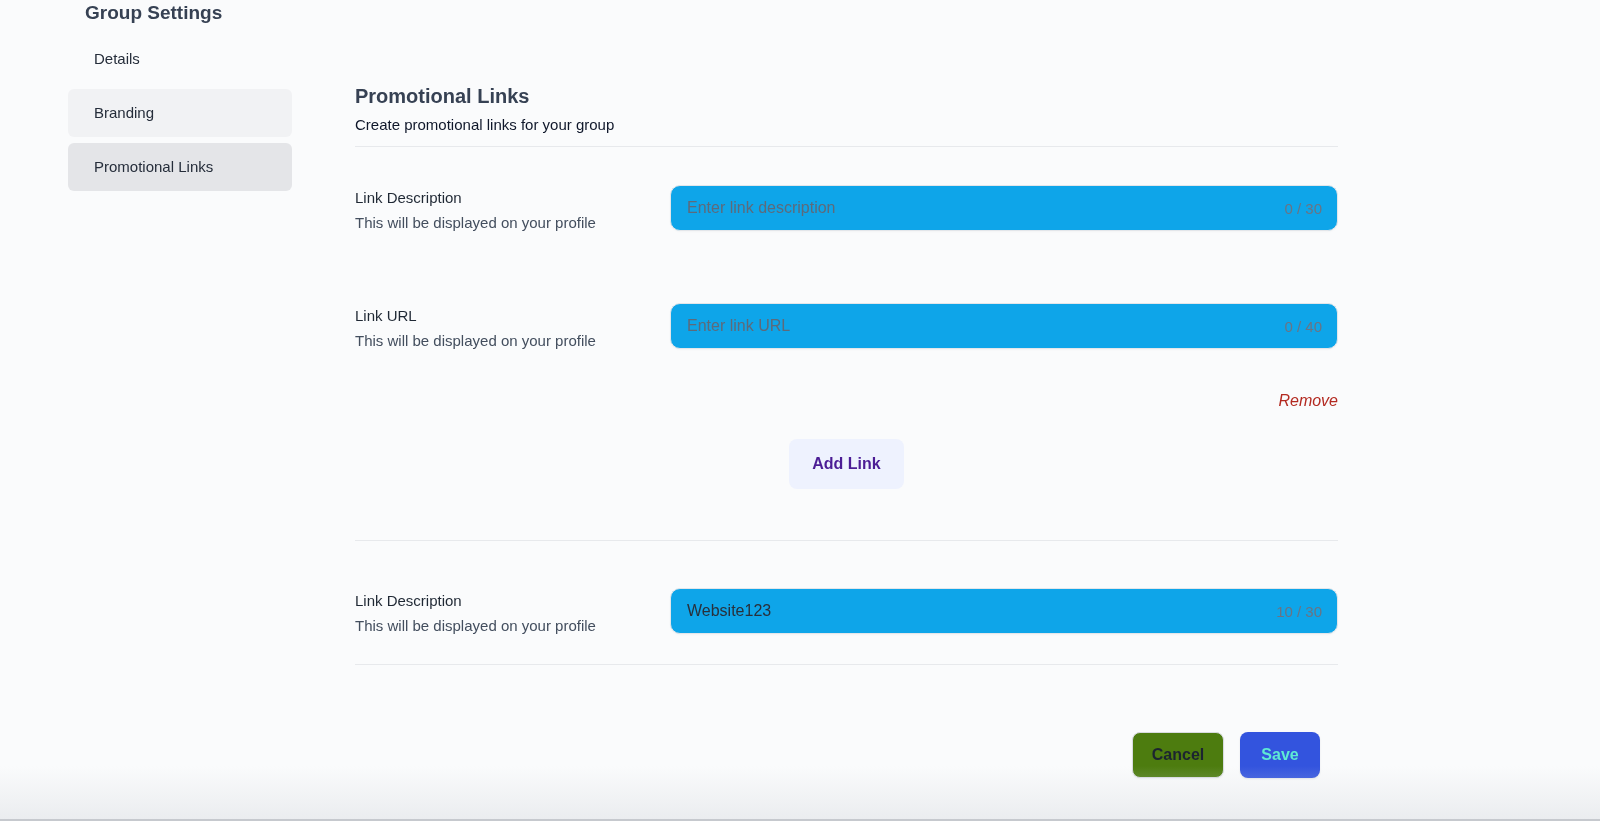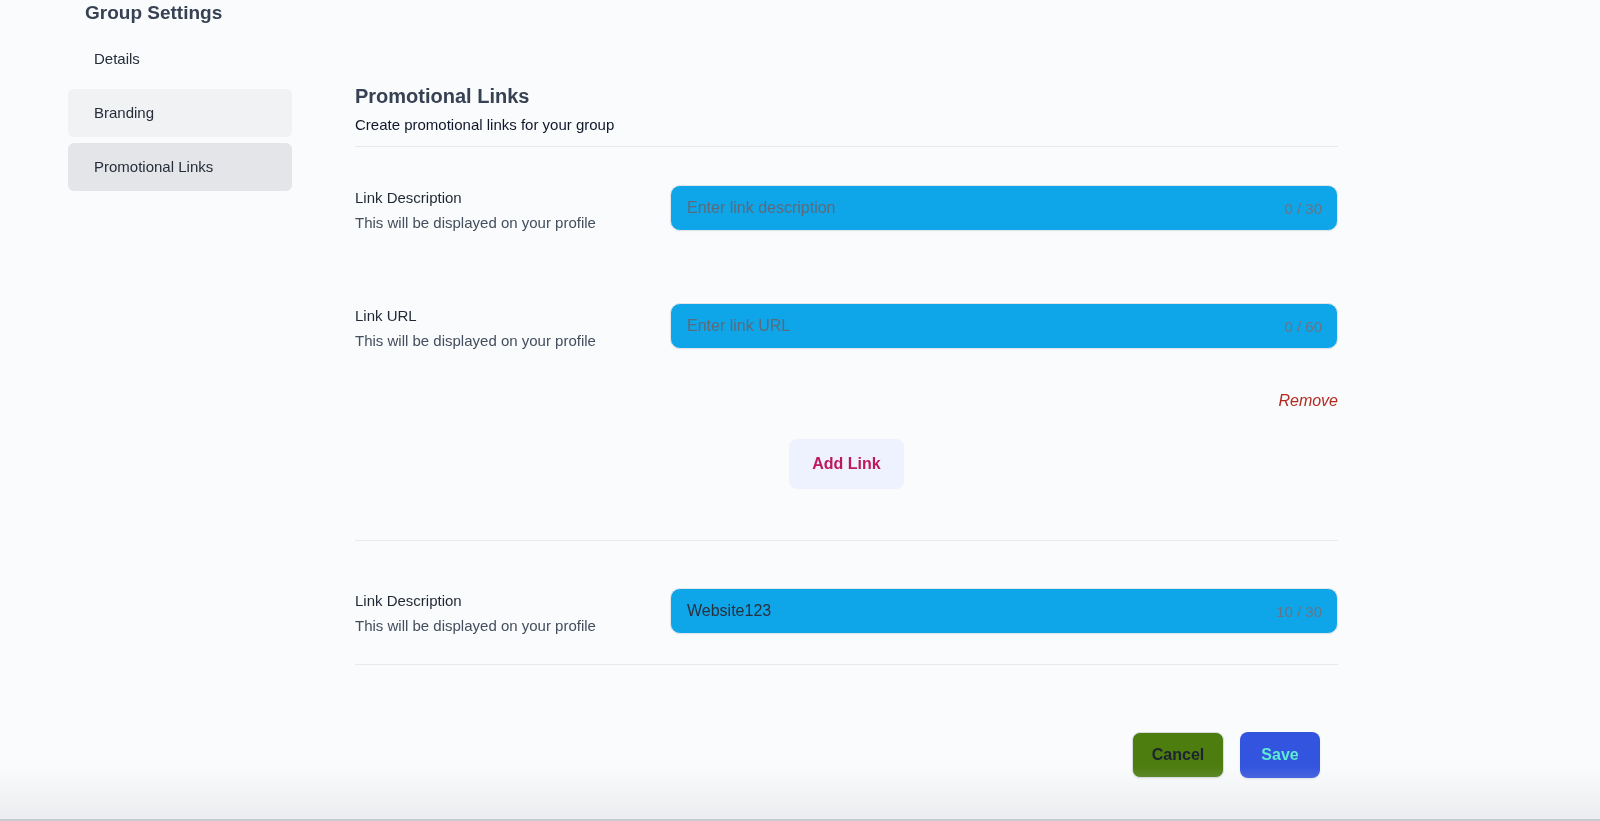--- a/index.html
+++ b/index.html
@@ -139,21 +139,21 @@
     font-style: italic;
   }
 
   .addlink-row {
     margin-top: 29px;
     text-align: center;
   }
   .add-link-btn {
     display: inline-block;
     background: #eef2fe;
-    color: #be185d;
+    color: #4c1d95;
     border: none;
     border-radius: 8px;
     padding: 14px 23px;
     font-family: "Liberation Sans", sans-serif;
     font-size: 16px;
     font-weight: 700;
     line-height: 22px;
     cursor: pointer;
   }
 
@@ -228,21 +228,21 @@
     </div>
   </div>
 
   <div class="form-row form-row--second">
     <div class="label-col">
       <div class="field-label">Link URL</div>
       <div class="field-help">This will be displayed on your profile</div>
     </div>
     <div class="input-wrap">
       <input type="text" class="text-input" placeholder="Enter link URL" style="">
-      <span class="char-counter">0 / 60</span>
+      <span class="char-counter">0 / 40</span>
     </div>
   </div>
 
   <div class="remove-row">
     <button class="remove-link">Remove</button>
   </div>
 
   <div class="addlink-row">
     <button class="add-link-btn">Add Link</button>
   </div>

